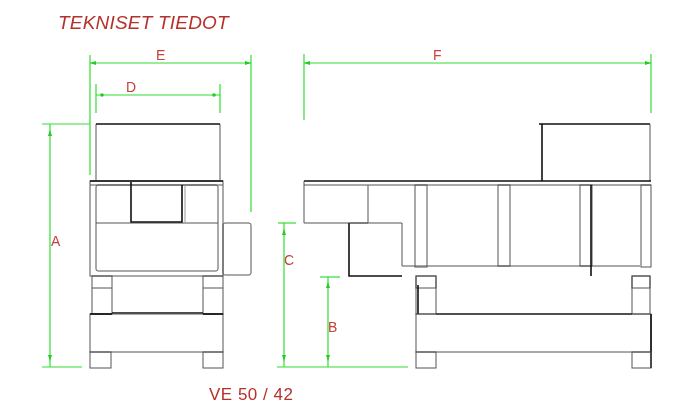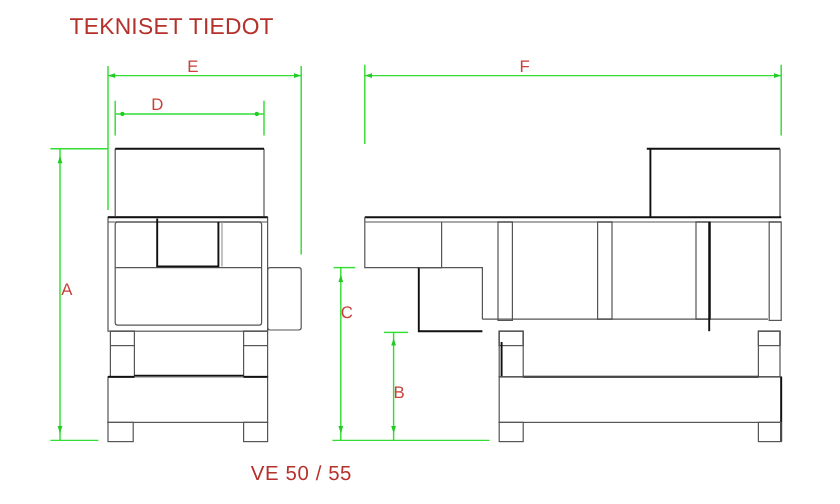--- a/index.html
+++ b/index.html
@@ -1,31 +1,31 @@
 <!DOCTYPE html>
 <html><head>
 <meta charset="utf-8">
 <style>
   html, body { margin: 0; padding: 0; background: #ffffff; }
   body { width: 700px; height: 420px; position: relative; overflow: hidden; font-family: "Liberation Sans", sans-serif; }
-  .title { position: absolute; left: 58px; top: 12px; font-size: 19px; color: #b5312b; letter-spacing: 0.2px; }
+  .title { position: absolute; left: 58px; top: 12px; font-size: 19px; color: #b5312b; letter-spacing: 0.2px; font-style: italic; }
   .model { position: absolute; left: 209px; top: 385px; font-size: 17px; color: #b5312b; letter-spacing: 0.5px; }
   svg { position: absolute; left: 0; top: 0; }
   .dimlbl { font-family: "Liberation Sans", sans-serif; font-size: 14px; fill: #c8413a; }
   .dim { stroke: #33dd33; stroke-width: 1.2; fill: none; }
   .arrow { fill: #22cc22; }
   .m { stroke: #555; stroke-width: 1; fill: none; }
   .mk { stroke: #111; stroke-width: 1.6; fill: none; }
   .mg { stroke: #999; stroke-width: 1; fill: none; }
 </style>
 </head>
 <body>
 
 <div class="title">TEKNISET TIEDOT</div>
-<div class="model">VE 50 / 55</div>
+<div class="model">VE 50 / 42</div>
 
 <svg width="700" height="420" viewBox="0 0 700 420">
 
   <g>
 
     <path class="m" d="M96,124 L96,180 M220,124 L220,180"></path>
     <line class="mk" x1="96" y1="124" x2="220" y2="124"></line>
 
     <rect class="m" x="90" y="181" width="133" height="95"></rect>
     <line class="mk" x1="90" y1="181" x2="223" y2="181"></line>

